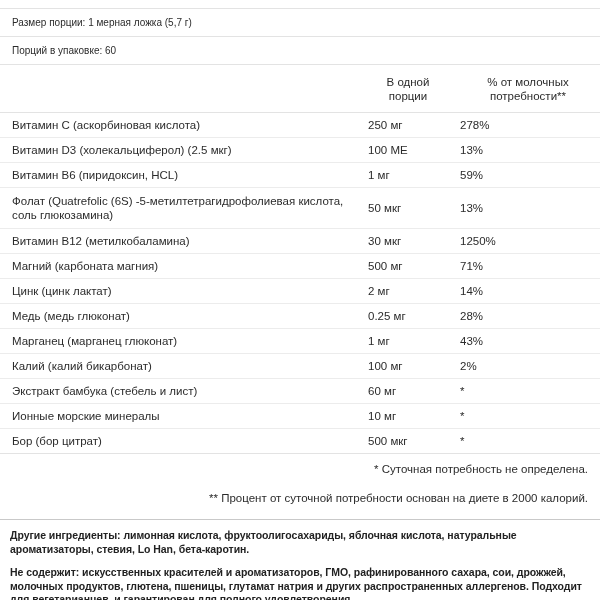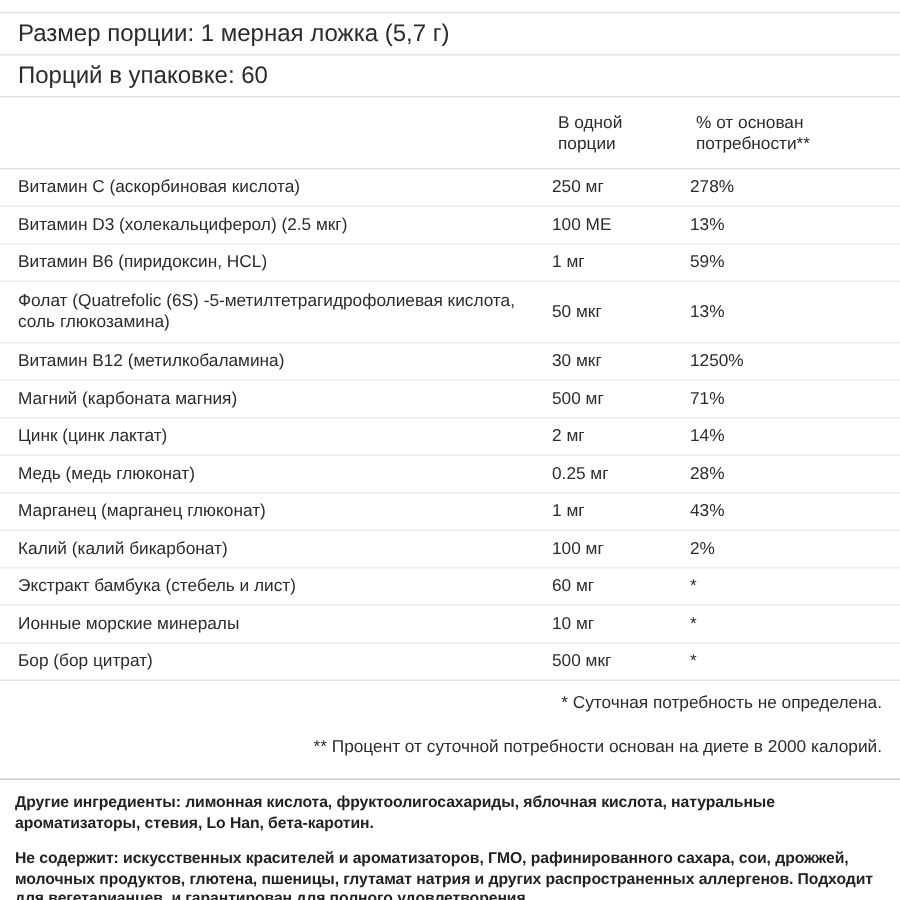--- a/index.html
+++ b/index.html
@@ -22,39 +22,39 @@
   }
 
   
   .serving-block {
     border-top: 1px solid #e3e3e3;
     margin-top: 8px;
   }
   .serving-row {
     border-bottom: 1px solid #e3e3e3;
     padding: 6px 10px 6px 12px;
-    font-size: 16px;
+    font-size: 10px;
     line-height: 15px;
     color: #2b2b2b;
     white-space: nowrap;
   }
 
   
   .nutrition-table {
     width: 100%;
     border-collapse: collapse;
     table-layout: fixed;
     font-size: 11.5px;
   }
   .nutrition-table col.c-name   { width: 360px; }
   .nutrition-table col.c-amount { width: 92px;  }
   .nutrition-table col.c-dv     { width: 148px; }
 
   .nutrition-table thead th {
-    text-align: left;
+    text-align: center;
     font-weight: normal;
     vertical-align: top;
     padding: 10px 8px 9px 12px;
     font-size: 11.5px;
     line-height: 14px;
     color: #2b2b2b;
     border-bottom: 1px solid #e3e3e3;
   }
   .nutrition-table thead th.th-name { padding-left: 12px; }
   .nutrition-table thead th .hdr-l2 { display: block; }
@@ -118,21 +118,21 @@
         <col class="c-dv">
     </colgroup>
     <thead>
       <tr>
         <th class="th-name"></th>
         <th class="th-amount">
           <span>В одной</span>
           <span class="hdr-l2">порции</span>
         </th>
         <th class="th-dv">
-          <span>% от основан</span>
+          <span>% от молочных</span>
           <span class="hdr-l2">потребности**</span>
         </th>
       </tr>
     </thead>
     <tbody id="nutrition-body">
         <tr>
           <td class="td-name">Витамин C (аскорбиновая кислота)</td>
           <td class="td-amount">250 мг</td>
           <td class="td-dv">278%</td>
         </tr>

